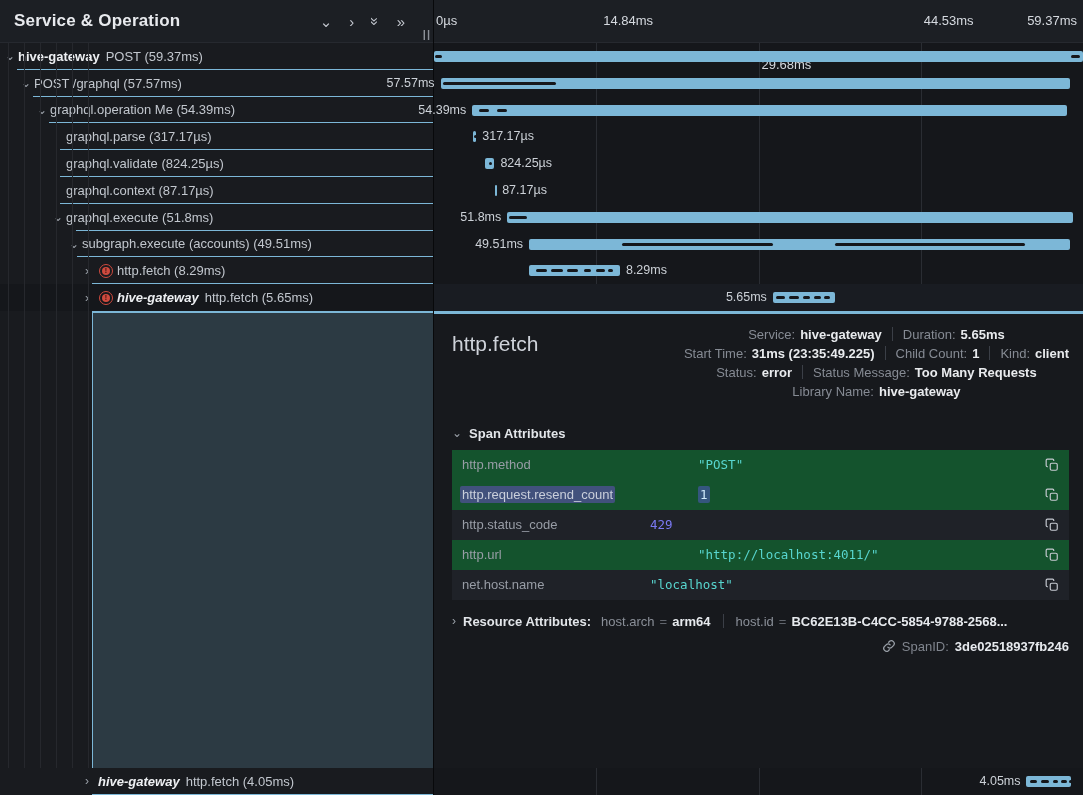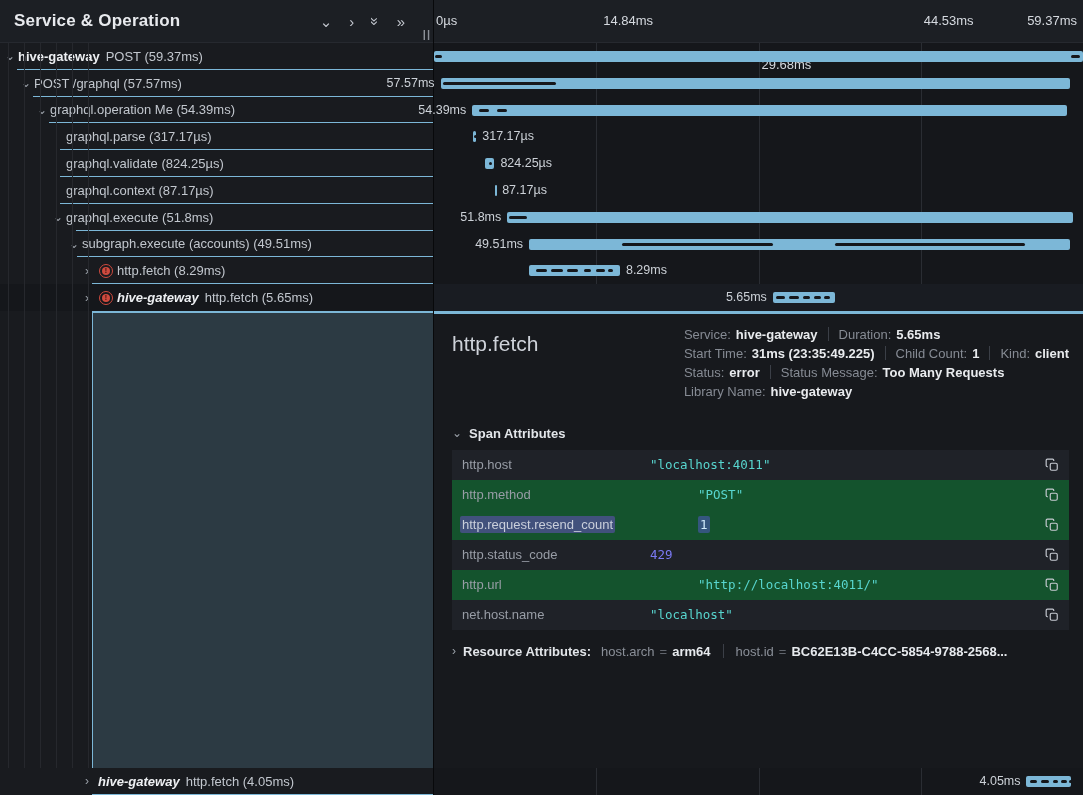--- a/index.html
+++ b/index.html
@@ -38,21 +38,21 @@
   .tl-rows { position:relative; z-index:2; }
   .tl-row { position:relative; height:26.8px; }
   .tl-row.selected { background:#191c22; }
   .bar { position:absolute; top:8px; height:11px; background:#7cb7d7; border-radius:2px; min-width:2px; }
   .mark { position:absolute; top:12px; height:3px; background:#15171b; border-radius:1.5px; z-index:2; }
   .bar-label { position:absolute; top:6px; font-size:12.5px; color:#ccd1d7; white-space:nowrap; }
   
   .detail { position:relative; z-index:5; height:457px; background:#17191d; border-top:3px solid #7cb7d7; padding:13px 14px 0 18px; overflow:hidden; }
   .detail-head { display:flex; justify-content:space-between; align-items:flex-start; }
   .detail-title { font-size:21px; color:#ced2d9; padding-top:5px; }
-  .detail-meta { display:flex; flex-direction:column; align-items:flex-start; gap:4px; }
+  .detail-meta { display:flex; flex-direction:column; align-items:center; gap:4px; }
   .meta-line { display:flex; align-items:center; font-size:13px; }
   .meta-label { color:#868b94; margin-right:5px; }
   .meta-value { color:#e9ebee; font-weight:700; }
   .vdiv { width:1px; height:14px; background:#3b3f47; margin:0 10px; }
   .attrs-header { margin-top:27px; margin-bottom:9px; display:flex; align-items:center; gap:7px; font-size:13px; font-weight:700; color:#e2e5e9; cursor:pointer; }
   .sec-chevron { color:#9aa0a8; font-weight:400; font-size:12px; }
   .attr-row { height:30px; display:flex; align-items:center; padding:0 10px; }
   .attr-row.light { background:#1f2228; }
   .attr-row.dark { background:#14532d;gap:48px; }
   .attr-key { width:188px; flex:0 0 188px; font-size:13px; color:#989da6; }
@@ -267,30 +267,20 @@
               <span class="meta-label">Library Name:</span>
               <span class="meta-value">hive-gateway</span>
             </div>
           </div>
       </div>
       <div class="attrs-header">
         <span class="sec-chevron">⌄</span>
         <span>Span Attributes</span>
       </div>
       <div id="attrs">
-          <div class="attr-row light">
-            <span class="attr-key">http.host</span>
-            <span class="attr-val string">"localhost:4011"</span>
-            <span class="copy-btn">
-              <svg width="14" height="14" viewBox="0 0 24 24" fill="none" stroke="#c6cad1" stroke-width="2">
-                <rect x="9" y="9" width="12" height="12" rx="2.5"></rect>
-                <path d="M5 15H4a2 2 0 0 1-2-2V4a2 2 0 0 1 2-2h9a2 2 0 0 1 2 2v1"></path>
-              </svg>
-            </span>
-          </div>
           <div class="attr-row dark">
             <span class="attr-key">http.method</span>
             <span class="attr-val string">"POST"</span>
             <span class="copy-btn">
               <svg width="14" height="14" viewBox="0 0 24 24" fill="none" stroke="#c6cad1" stroke-width="2">
                 <rect x="9" y="9" width="12" height="12" rx="2.5"></rect>
                 <path d="M5 15H4a2 2 0 0 1-2-2V4a2 2 0 0 1 2-2h9a2 2 0 0 1 2 2v1"></path>
               </svg>
             </span>
           </div>
@@ -339,20 +329,30 @@
         <span class="sec-chevron">›</span>
         <span class="resource-label">Resource Attributes:</span>
       <span class="res-key">host.arch</span>
           <span class="res-eq">=</span>
           <span class="res-val">arm64</span>
           <span class="vdiv" style="margin: 0px 12px;"></span>
           <span class="res-key">host.id</span>
           <span class="res-eq">=</span>
           <span class="res-val">BC62E13B-C4CC-5854-9788-2568...</span>
         </div>
+      <div class="spanid-row">
+        <span style="display:flex">
+          <svg width="14" height="14" viewBox="0 0 24 24" fill="none" stroke="#9aa0a8" stroke-width="2.2" stroke-linecap="round">
+            <path d="M10 14a5 5 0 0 0 7 0l3-3a5 5 0 0 0-7-7l-1.5 1.5"></path>
+            <path d="M14 10a5 5 0 0 0-7 0l-3 3a5 5 0 0 0 7 7l1.5-1.5"></path>
+          </svg>
+        </span>
+        <span class="spanid-label">SpanID:</span>
+        <span class="spanid-value">3de02518937fb246</span>
+      </div>
     </div>
 
     <div class="tl-bottom" id="tlbottom">
         <div class="tl-row">
           <div class="bar" style="left: 91.2919%; width: 6.82163%;"></div>
           <div class="mark" style="left: 91.7972%; width: max(3px, 1.17905%);"></div>
           <div class="mark" style="left: 93.4816%; width: max(3px, 1.34748%);"></div>
           <div class="mark" style="left: 95.3343%; width: max(3px, 0.842176%);"></div>
           <div class="mark" style="left: 96.6818%; width: max(3px, 0.842176%);"></div>
           <div class="mark" style="left: 97.8609%; width: max(3px, 0.505306%);"></div>

